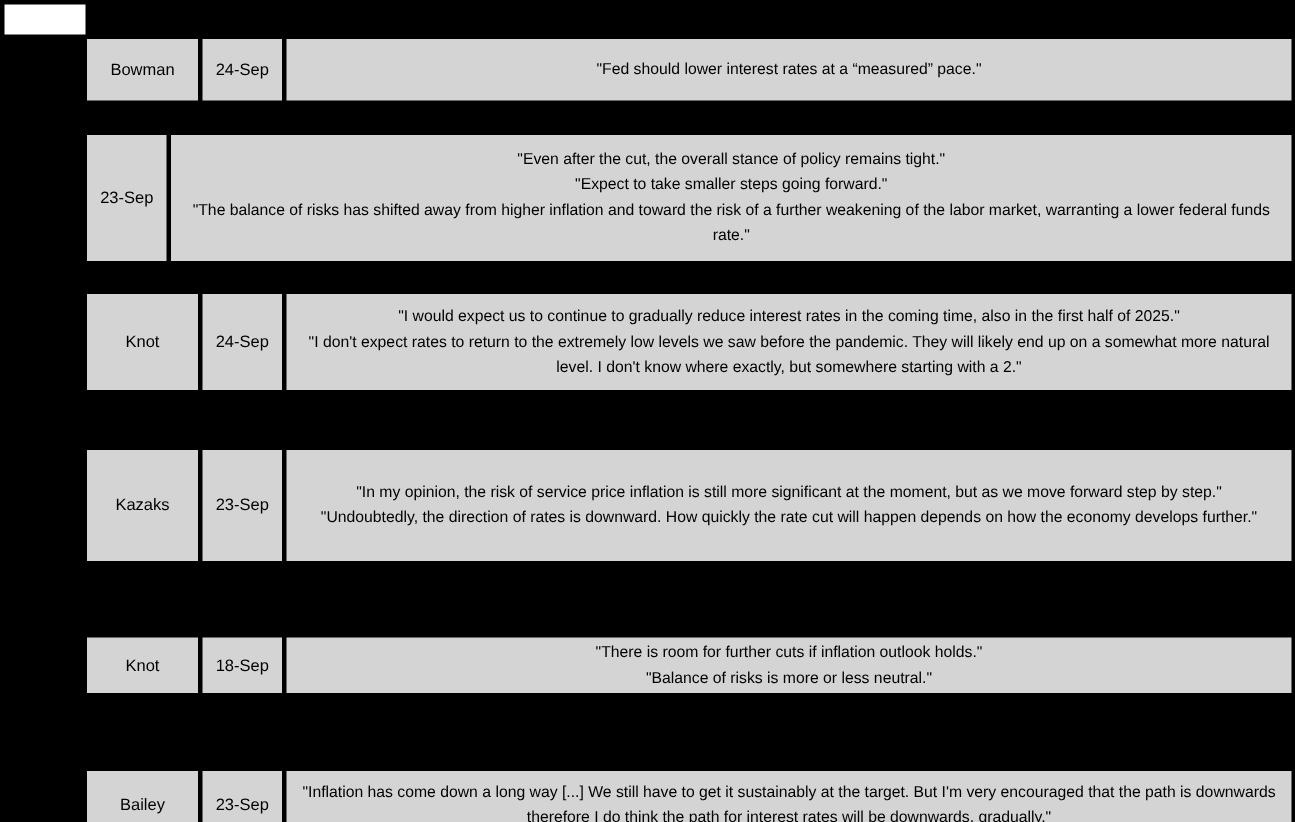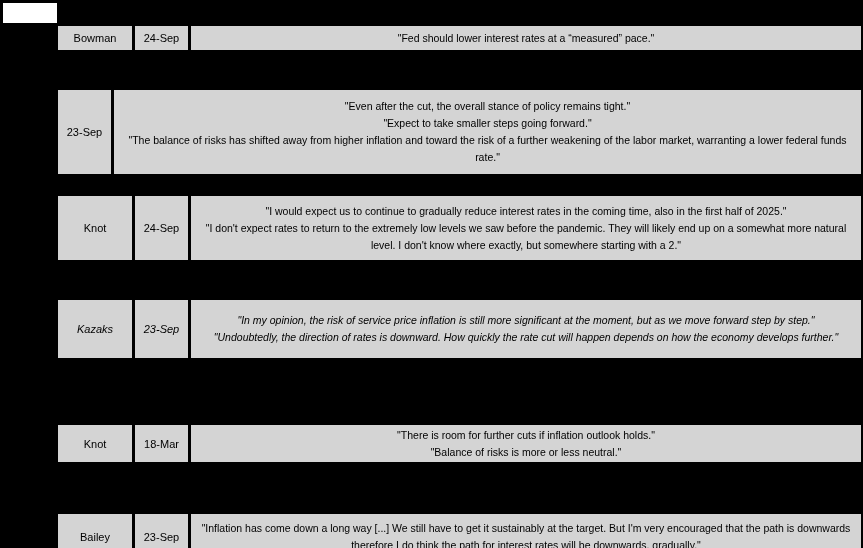--- a/index.html
+++ b/index.html
@@ -54,24 +54,24 @@
     flex-direction: column;
     padding: 2px 8px;
     font-size: 10.5px;
     line-height: 17px;
   }
   .quote-line {
     width: 100%;
     text-align: center;
   }
   
-  .row-0 { top: 26px;  height: 24px; }
+  .row-0 { top: 26px;  height: 41px; }
   .row-1 { top: 90px;  height: 84px; }
   .row-2 { top: 196px; height: 64px; }
-  .row-3 { top: 300px; height: 58px; font-style: italic; }
+  .row-3 { top: 300px; height: 74px; }
   .row-4 { top: 425px; height: 37px; }
   .row-5 { top: 514px; height: 45px; }
 </style>
 </head>
 <body>
 
 <div id="screen">
 
   <div class="corner-box"></div>
 
@@ -105,21 +105,21 @@
     <div class="cell cell-speaker">Kazaks</div>
     <div class="cell cell-date">23-Sep</div>
     <div class="cell cell-quote">
         <div class="quote-line">"In my opinion, the risk of service price inflation is still more significant at the moment, but as we move forward step by step."</div>
         <div class="quote-line">"Undoubtedly, the direction of rates is downward. How quickly the rate cut will happen depends on how the economy develops further."</div>
       </div>
   </div>
 
   <div class="row row-4">
     <div class="cell cell-speaker">Knot</div>
-    <div class="cell cell-date">18-Mar</div>
+    <div class="cell cell-date">18-Sep</div>
     <div class="cell cell-quote">
         <div class="quote-line">"There is room for further cuts if inflation outlook holds."</div>
         <div class="quote-line">"Balance of risks is more or less neutral."</div>
       </div>
   </div>
 
   <div class="row row-5">
     <div class="cell cell-speaker">Bailey</div>
     <div class="cell cell-date">23-Sep</div>
     <div class="cell cell-quote">

